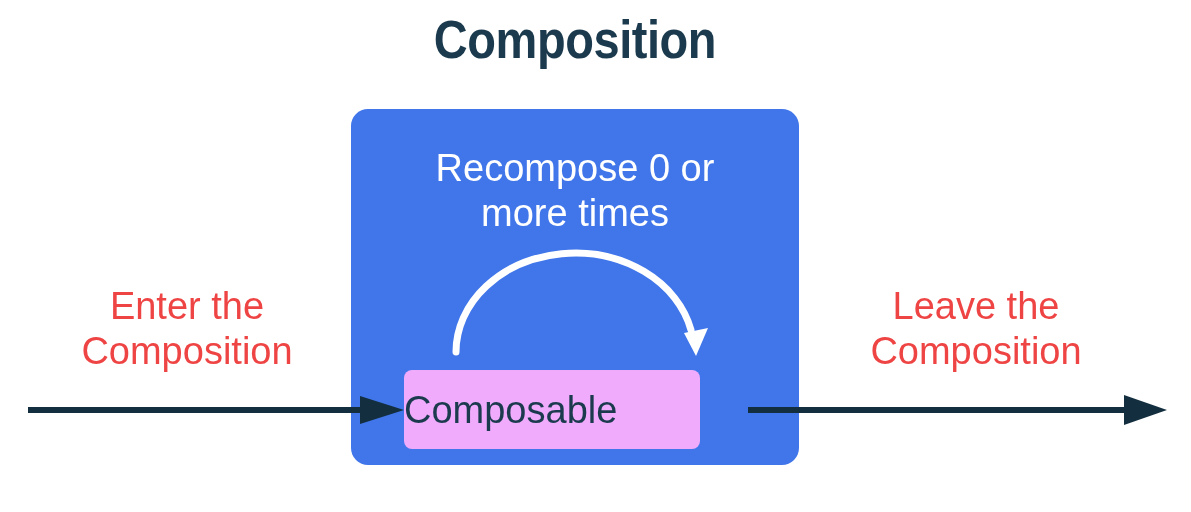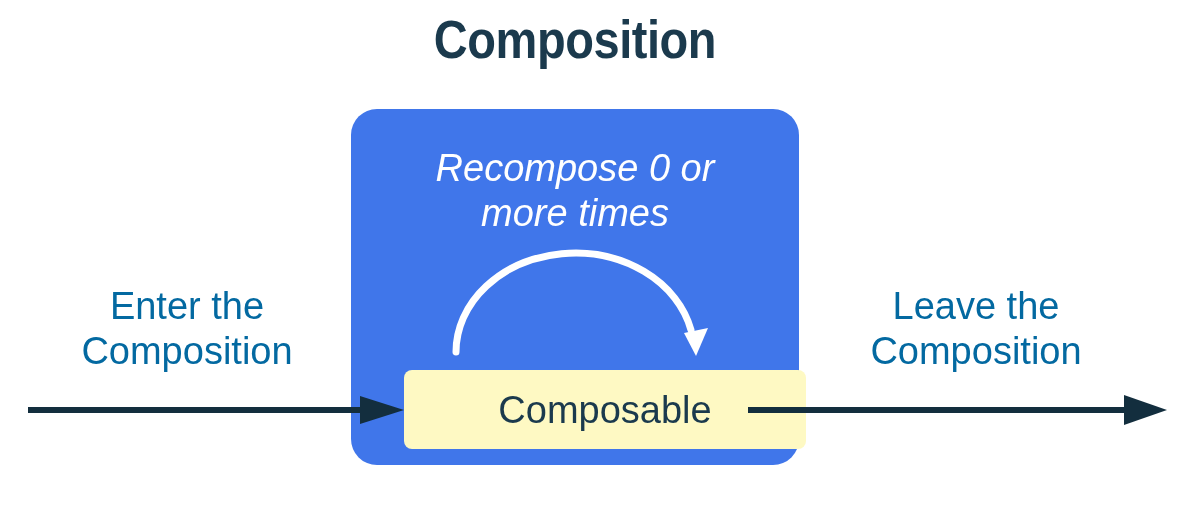--- a/index.html
+++ b/index.html
@@ -26,57 +26,56 @@
     transform-origin: 50% 50%;
     white-space: nowrap;
   }
   .container-box {
     position: absolute;
     left: 351px;
     top: 109px;
     width: 448px;
     height: 356px;
     background: #4076EA;
-    border-radius: 26px;
-    font-style: italic;
+    border-radius: 17px;
   }
   .recompose-label {
     position: absolute;
     top: 37px;
     left: 0;
     width: 100%;
     text-align: center;
     color: #ffffff;
     font-size: 38px;
     line-height: 1.18;
     white-space: pre-line;
   }
   .composable-box {
     position: absolute;
     left: 404px;
     top: 370px;
-    width: 402px;
+    width: 296px;
     height: 79px;
-    background: #fef9c3;
+    background: #f0abfc;
     border-radius: 8px;
     display: flex;
     align-items: center;
-    justify-content: center;
+    justify-content: flex-start;
   }
   .composable-label {
     color: #1B3A4D;
     font-size: 38px;
     line-height: 1;
   }
   .side-label {
     position: absolute;
     top: 284px;
     width: 280px;
     text-align: center;
-    color: #0369a1;
+    color: #ef4444;
     font-size: 38px;
     line-height: 1.18;
     white-space: pre-line;
   }
   .side-label.enter { left: 47px; }
   .side-label.leave { left: 836px; }
   .overlay {
     position: absolute;
     left: 0;
     top: 0;

